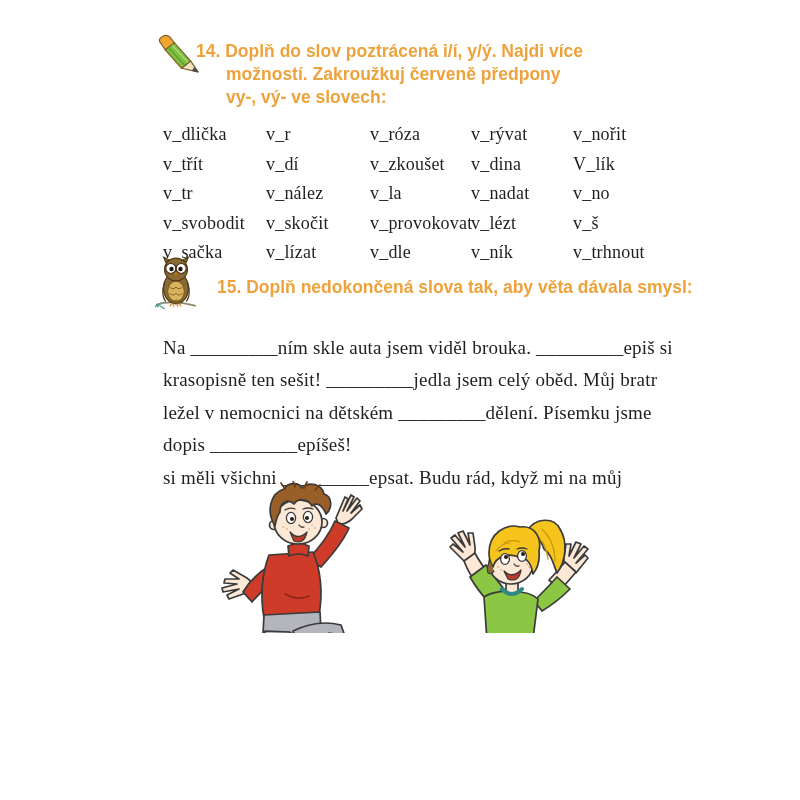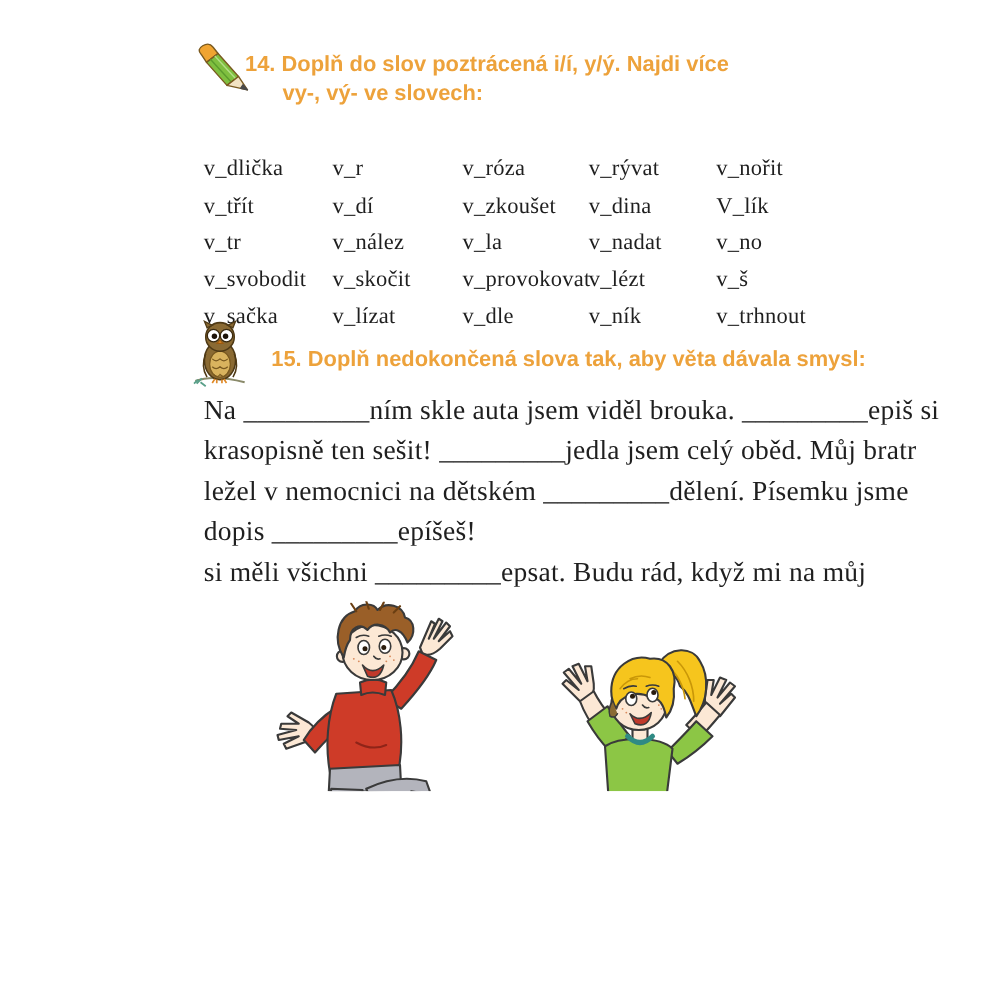--- a/index.html
+++ b/index.html
@@ -14,22 +14,22 @@
   
   .icon-wrap{position:absolute;}
   .pencil{left:155px;top:33px;width:45px;height:42px;}
   .owl{left:154px;top:256px;width:44px;height:54px;}
   
   .word-grid{position:absolute;left:163px;top:124px;display:grid;
              grid-template-columns:103px 104px 101px 102px auto;
              grid-auto-rows:29.5px;font-size:18px;}
   .word-grid span{white-space:nowrap;letter-spacing:.2px;}
   
-  .fill-par{position:absolute;left:163px;top:312px;width:480px;
-            font-size:22px;line-height:32.4px;letter-spacing:.2px;}
+  .fill-par{position:absolute;left:163px;top:332px;width:480px;
+            font-size:19px;line-height:32.4px;letter-spacing:.2px;}
   .fill-par div{white-space:nowrap;}
   
   .boy-ill{position:absolute;left:205px;top:481px;width:216px;height:233px;}
   .girl-ill{position:absolute;left:430px;top:509px;width:214px;height:236px;}
   
   .page-num{position:absolute;left:387px;top:752px;width:27px;height:27px;border-radius:50%;
             background:#f9a8d4;display:flex;align-items:center;justify-content:center;
             font-family:"Liberation Sans", sans-serif;font-weight:bold;font-size:13px;color:#2b2b33;}
   svg{display:block;width:100%;height:100%;}
 </style>
@@ -47,20 +47,21 @@
         <path d="M16.5,11 L33,29" stroke="#b4dd86" fill="none"></path>
         <path d="M26,34 L35,27 L42,37.5 Z" fill="#f3e3c3"></path>
         <path d="M38.5,33.5 L42,37.5 L36.8,36.2 Z" fill="#4a4a4a" stroke="#4a4a4a"></path>
       </g>
     </svg>
   </div>
 
   <div class="ex-heading h14">
     <div><span>14.</span>
       <span>Doplň do slov poztrácená i/í, y/ý. Najdi více</span></div>
+    <div class="cont">možností. Zakroužkuj červeně předpony</div>
     <div class="cont">vy-, vý- ve slovech:</div>
   </div>
 
   <div class="word-grid">
     <span>v_dlička</span>
     <span>v_r</span>
     <span>v_róza</span>
     <span>v_rývat</span>
     <span>v_nořit</span>
     <span>v_třít</span>

